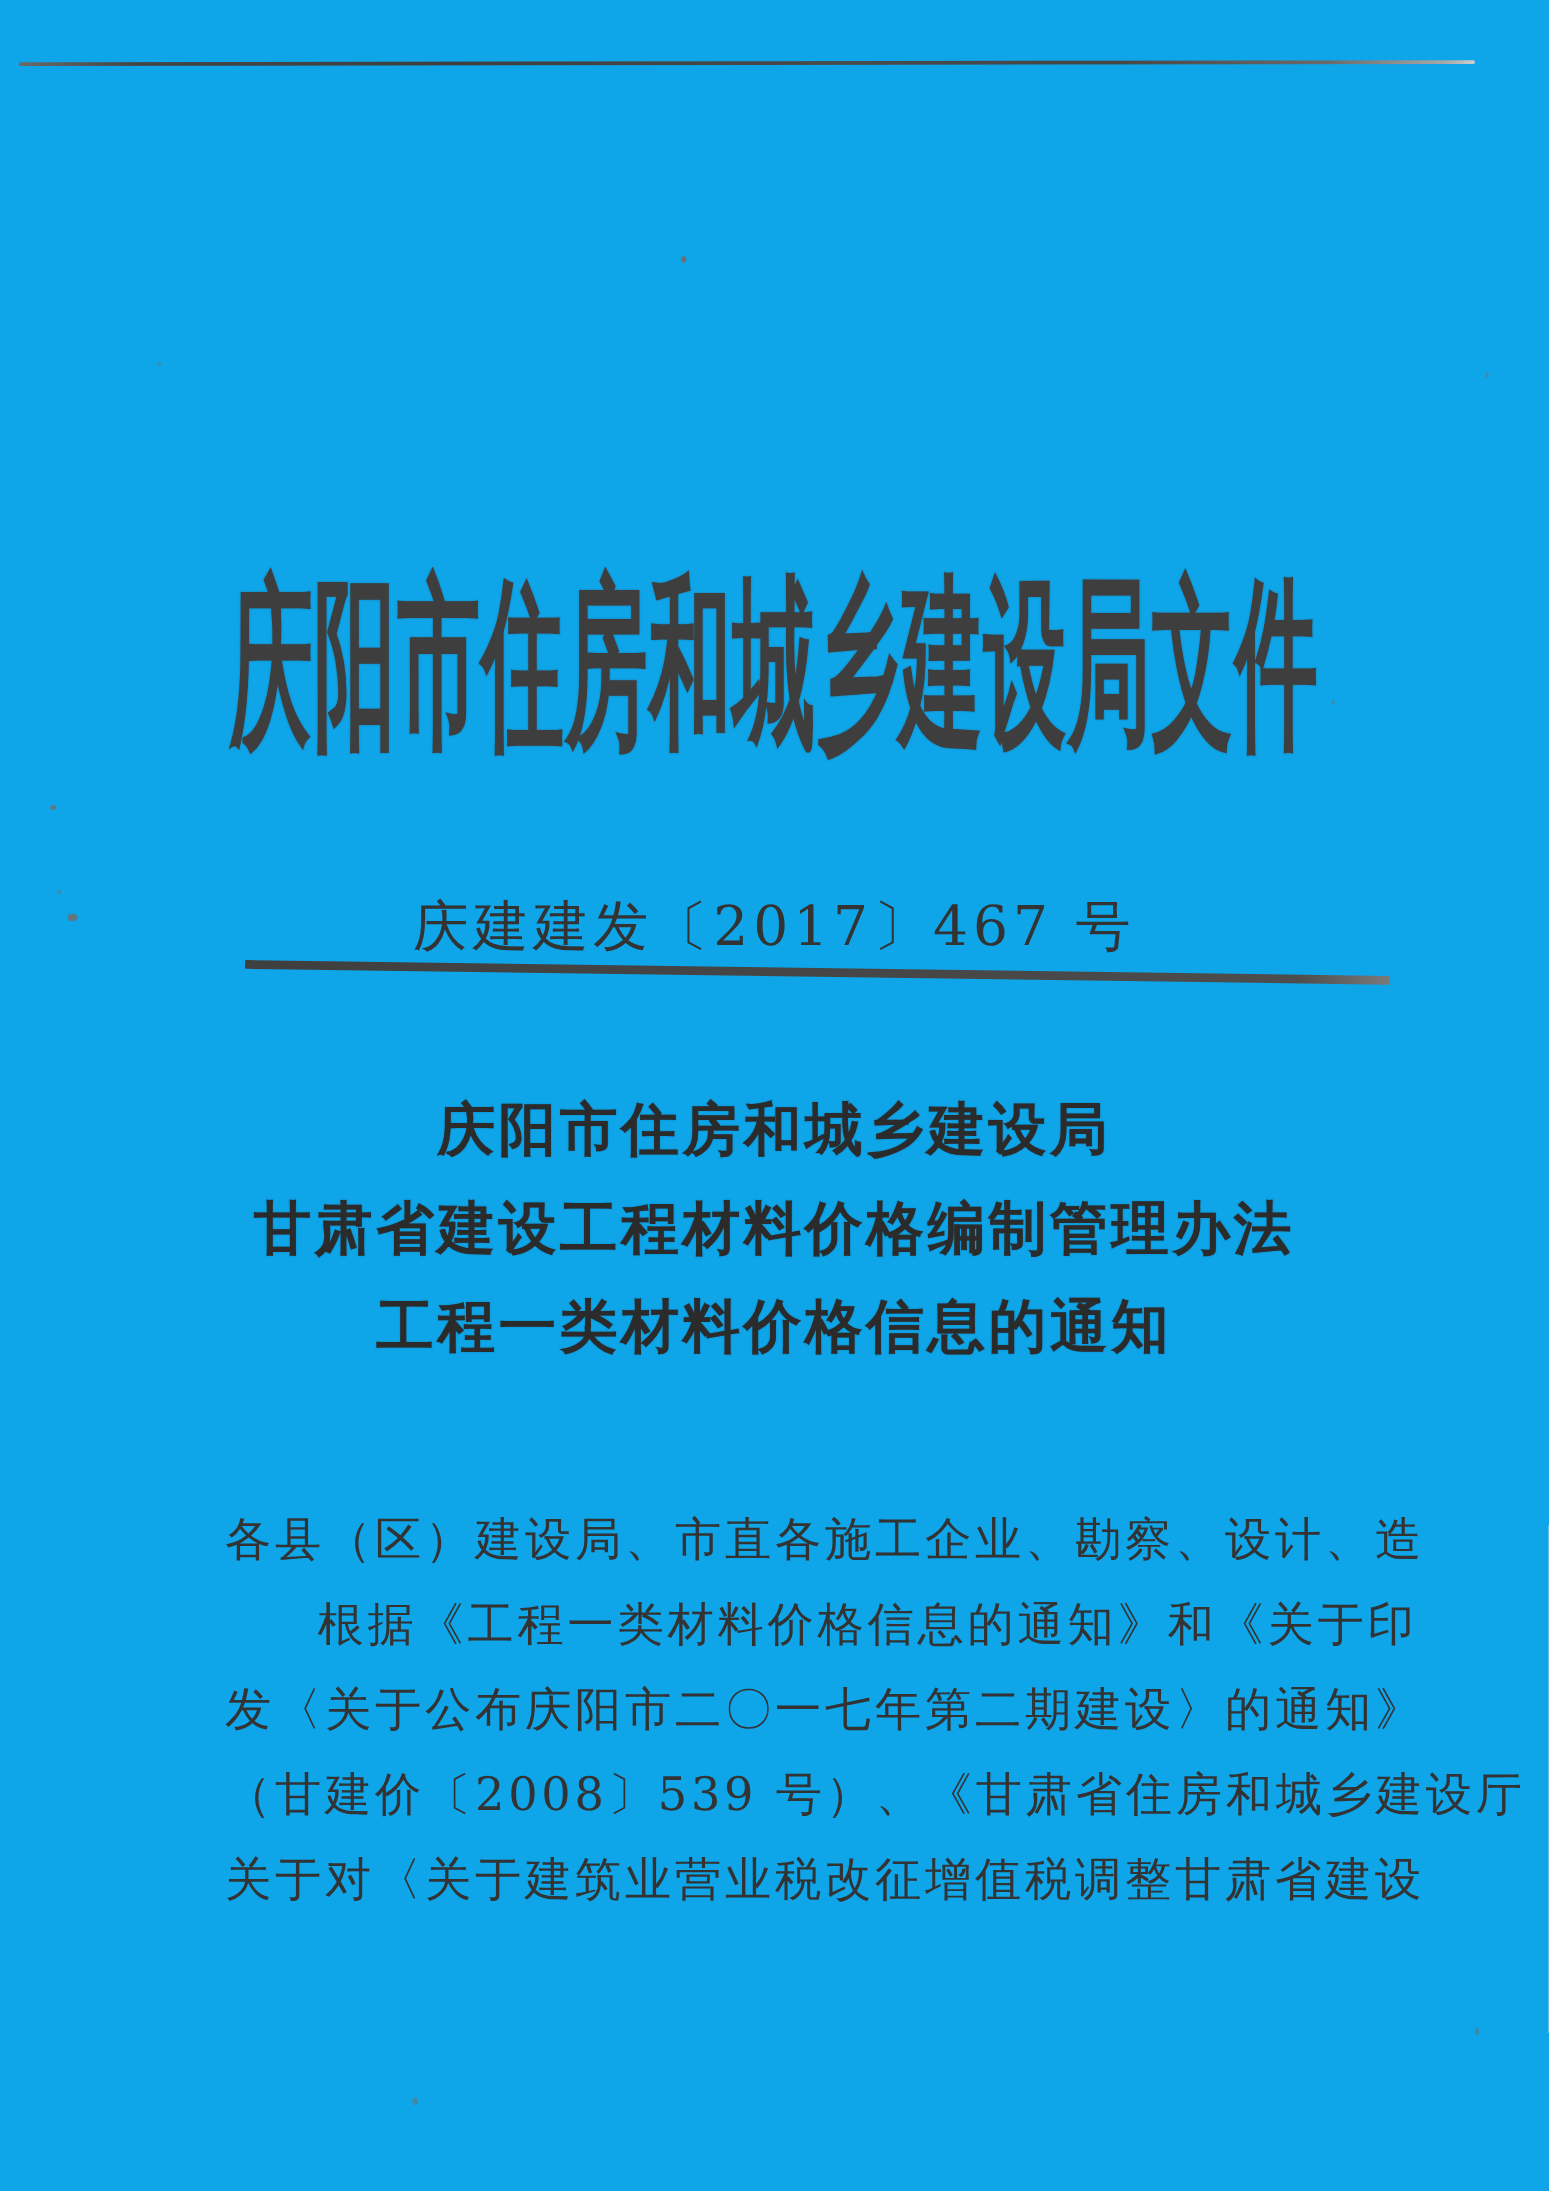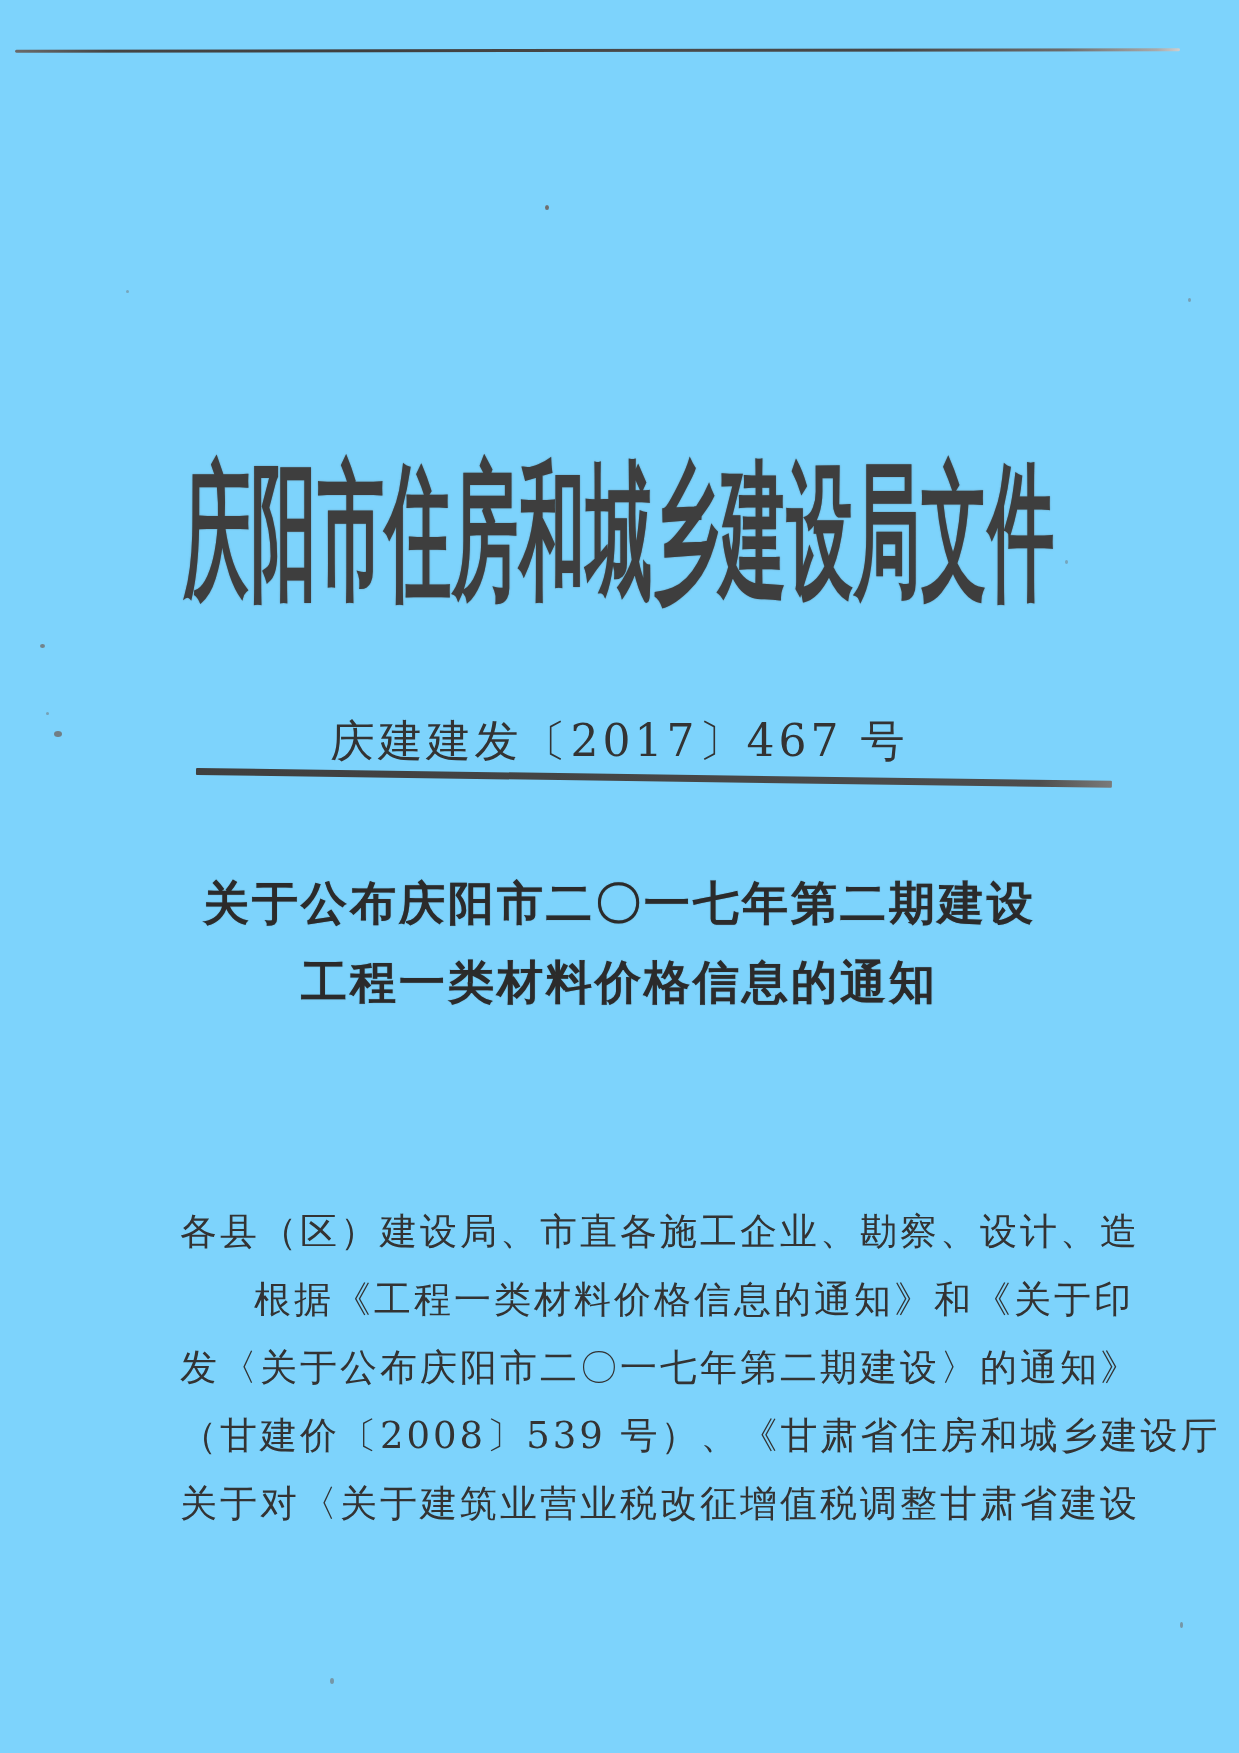--- a/index.html
+++ b/index.html
@@ -5,21 +5,21 @@
   html, body {
     margin: 0;
     padding: 0;
     background: #e8e8e6;
   }
   .page {
     position: relative;
     width: 1239px;
     height: 1753px;
     margin: 0 auto;
-    background: #7dd3fc;
+    background: #0ea5e9;
     overflow: hidden;
     font-family: "DejaVu Serif", "Liberation Serif", serif;
     color: #383838;
   }
 
   
   .scan-topline {
     position: absolute;
     top: 49px;
     left: 15px;
@@ -131,21 +131,22 @@
 
   <div class="masthead">
     <span class="stretch">庆阳市住房和城乡建设局文件</span>
   </div>
 
   <div class="doc-number">庆建建发〔2017〕467 号</div>
 
   <div class="header-divider"></div>
 
   <div class="doc-title">
-    <div>关于公布庆阳市二〇一七年第二期建设</div>
+    <div>庆阳市住房和城乡建设局</div>
+    <div>甘肃省建设工程材料价格编制管理办法</div>
     <div>工程一类材料价格信息的通知</div>
   </div>
 
   <div class="body-text">
     <div class="body-line">各县（区）建设局、市直各施工企业、勘察、设计、造</div>
     <div class="body-line indent">根据《工程一类材料价格信息的通知》和《关于印</div>
     <div class="body-line">发〈关于公布庆阳市二〇一七年第二期建设〉的通知》</div>
     <div class="body-line">（甘建价〔2008〕539 号）、《甘肃省住房和城乡建设厅</div>
     <div class="body-line">关于对〈关于建筑业营业税改征增值税调整甘肃省建设</div>
   </div>

